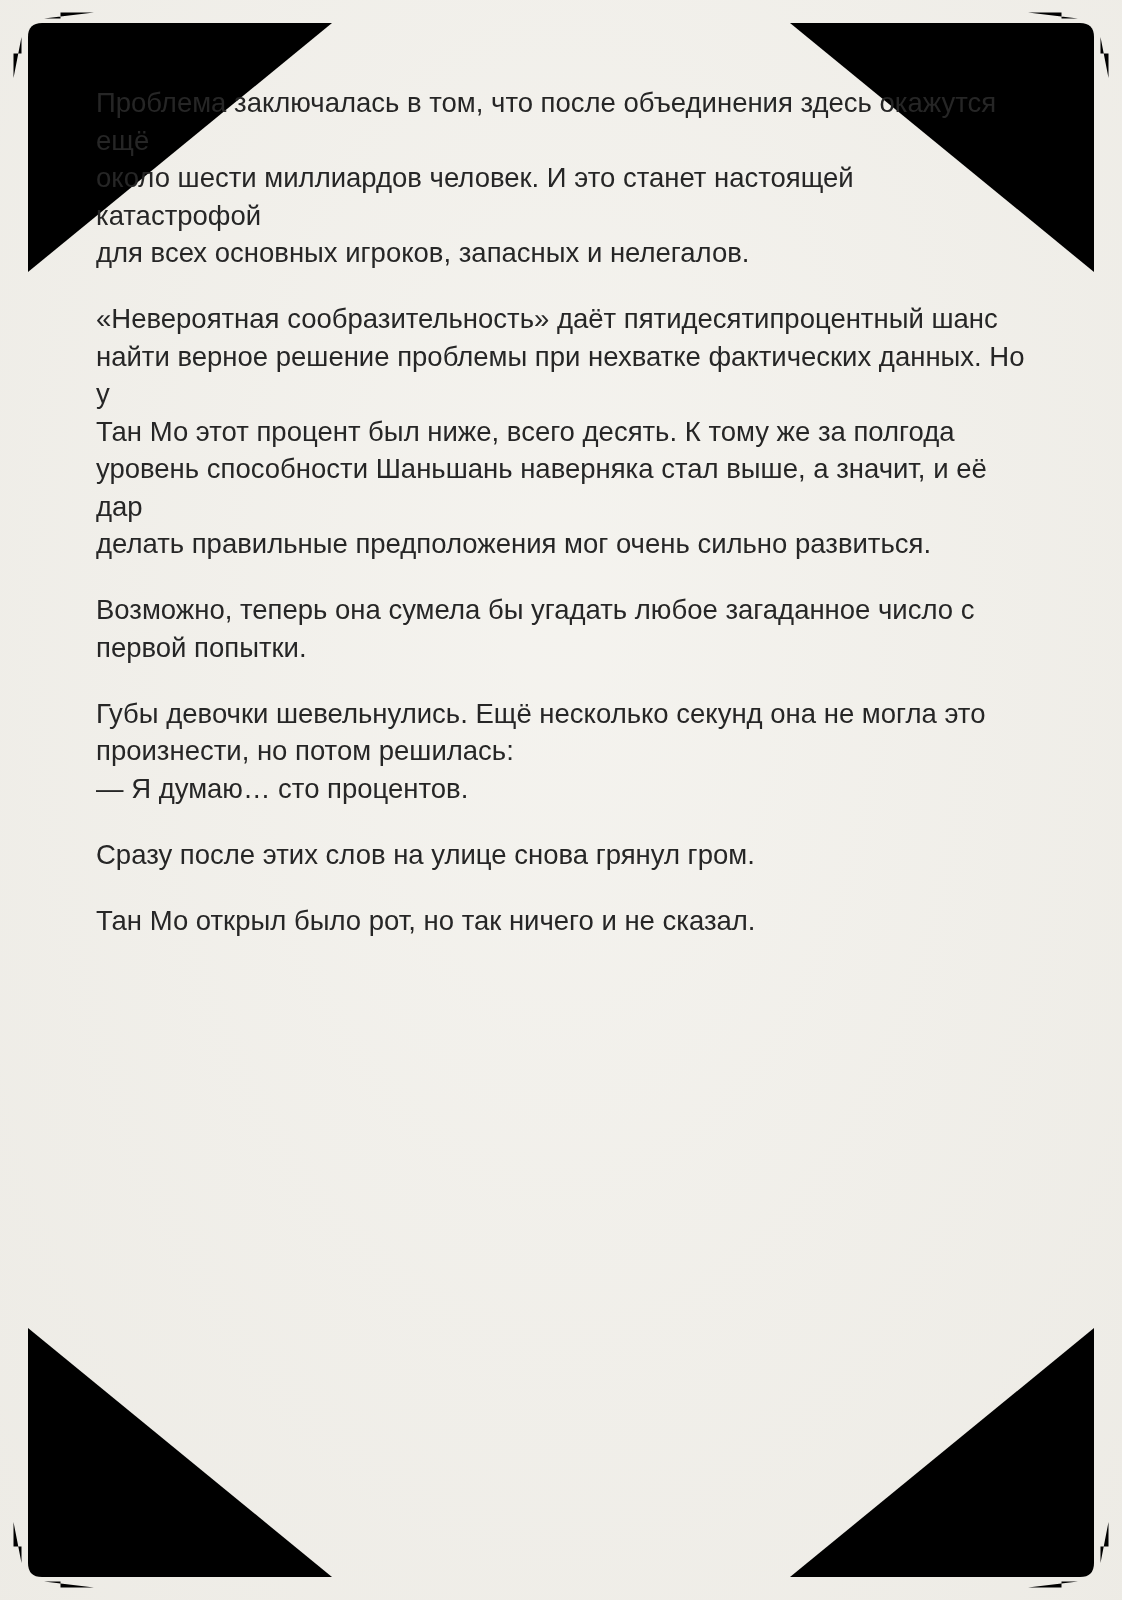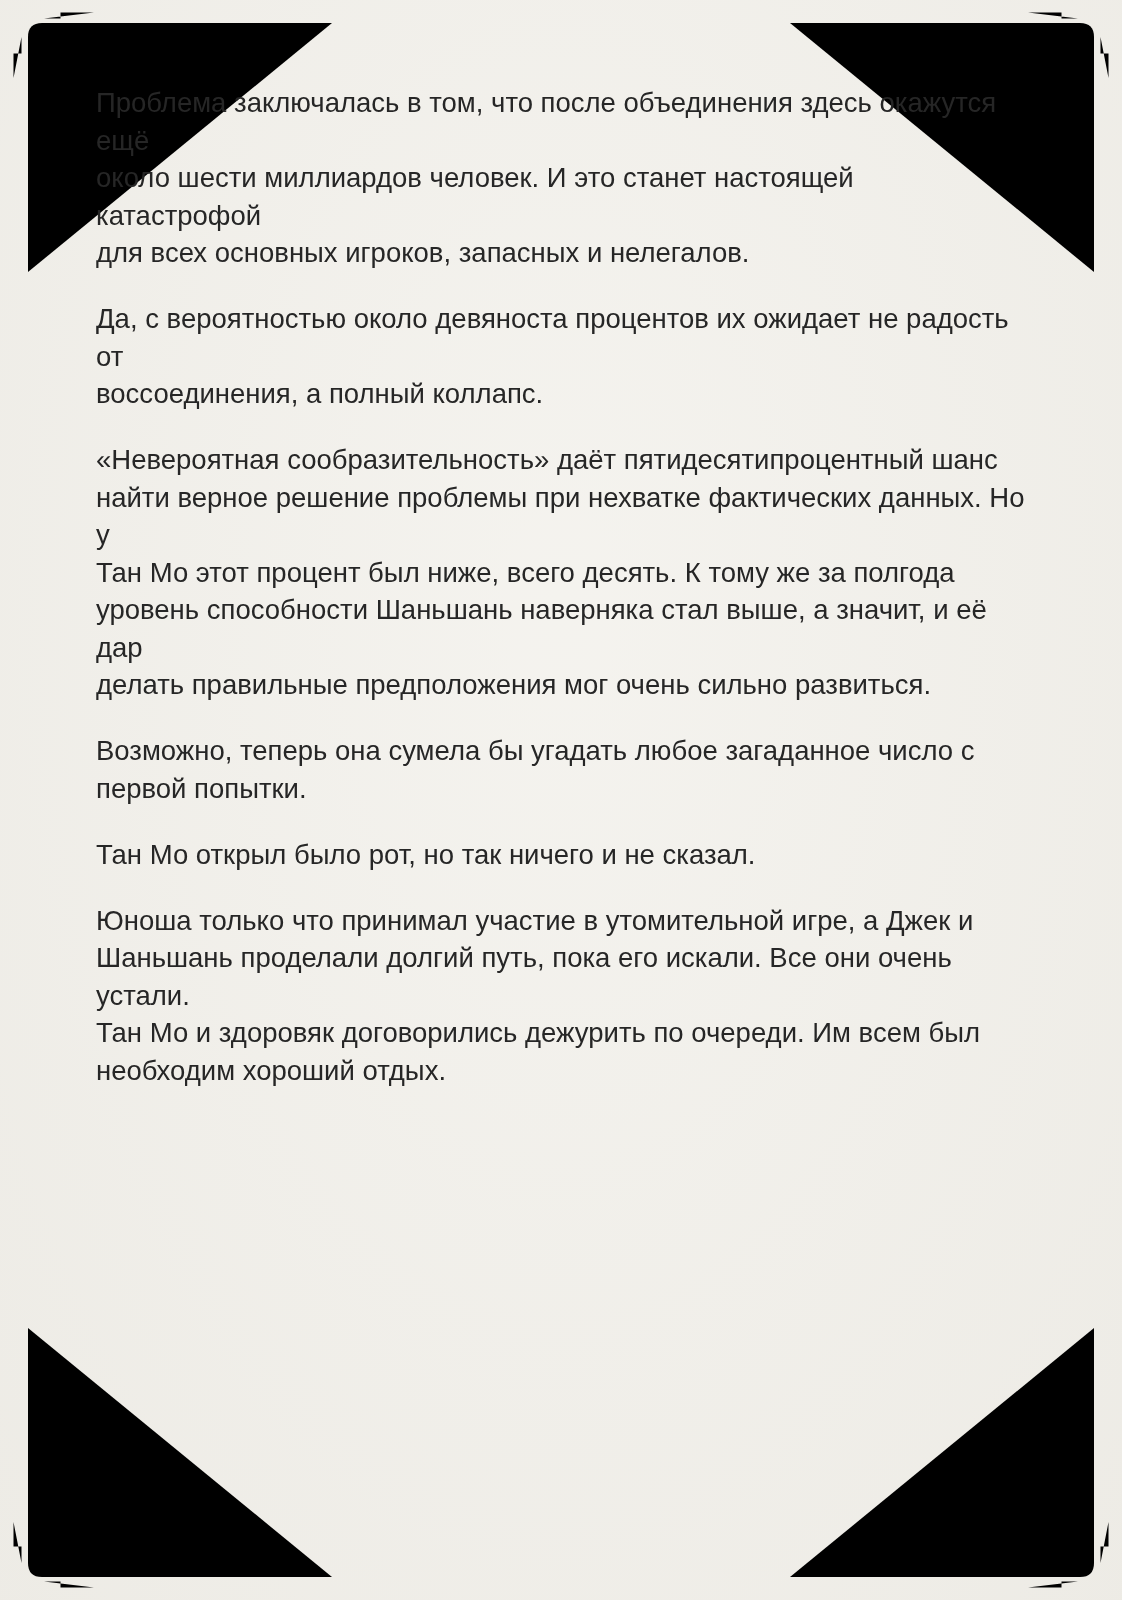--- a/index.html
+++ b/index.html
@@ -77,29 +77,27 @@
       <use href="#corner-sym"></use>
     </svg>
   <svg class="corner br" viewBox="0 0 340 280">
       <use href="#corner-sym"></use>
     </svg>
 
   <div class="text-block">
       <p class="para">Проблема заключалась в том, что после объединения здесь окажутся ещё
 около шести миллиардов человек. И это станет настоящей катастрофой
 для всех основных игроков, запасных и нелегалов.</p>
-      <p class="para">Да, с вероятностью около девяноста процентов их ожидает не радость от
-воссоединения, а полный коллапс.</p>
       <p class="para">«Невероятная сообразительность» даёт пятидесятипроцентный шанс
 найти верное решение проблемы при нехватке фактических данных. Но у
 Тан Мо этот процент был ниже, всего десять. К тому же за полгода
 уровень способности Шаньшань наверняка стал выше, а значит, и её дар
 делать правильные предположения мог очень сильно развиться.</p>
       <p class="para">Возможно, теперь она сумела бы угадать любое загаданное число с
 первой попытки.</p>
+      <p class="para">Губы девочки шевельнулись. Ещё несколько секунд она не могла это
+произнести, но потом решилась:
+— Я думаю… сто процентов.</p>
+      <p class="para">Сразу после этих слов на улице снова грянул гром.</p>
       <p class="para">Тан Мо открыл было рот, но так ничего и не сказал.</p>
-      <p class="para">Юноша только что принимал участие в утомительной игре, а Джек и
-Шаньшань проделали долгий путь, пока его искали. Все они очень устали.
-Тан Мо и здоровяк договорились дежурить по очереди. Им всем был
-необходим хороший отдых.</p>
     </div>
 
 </div>
 
 </body></html>

